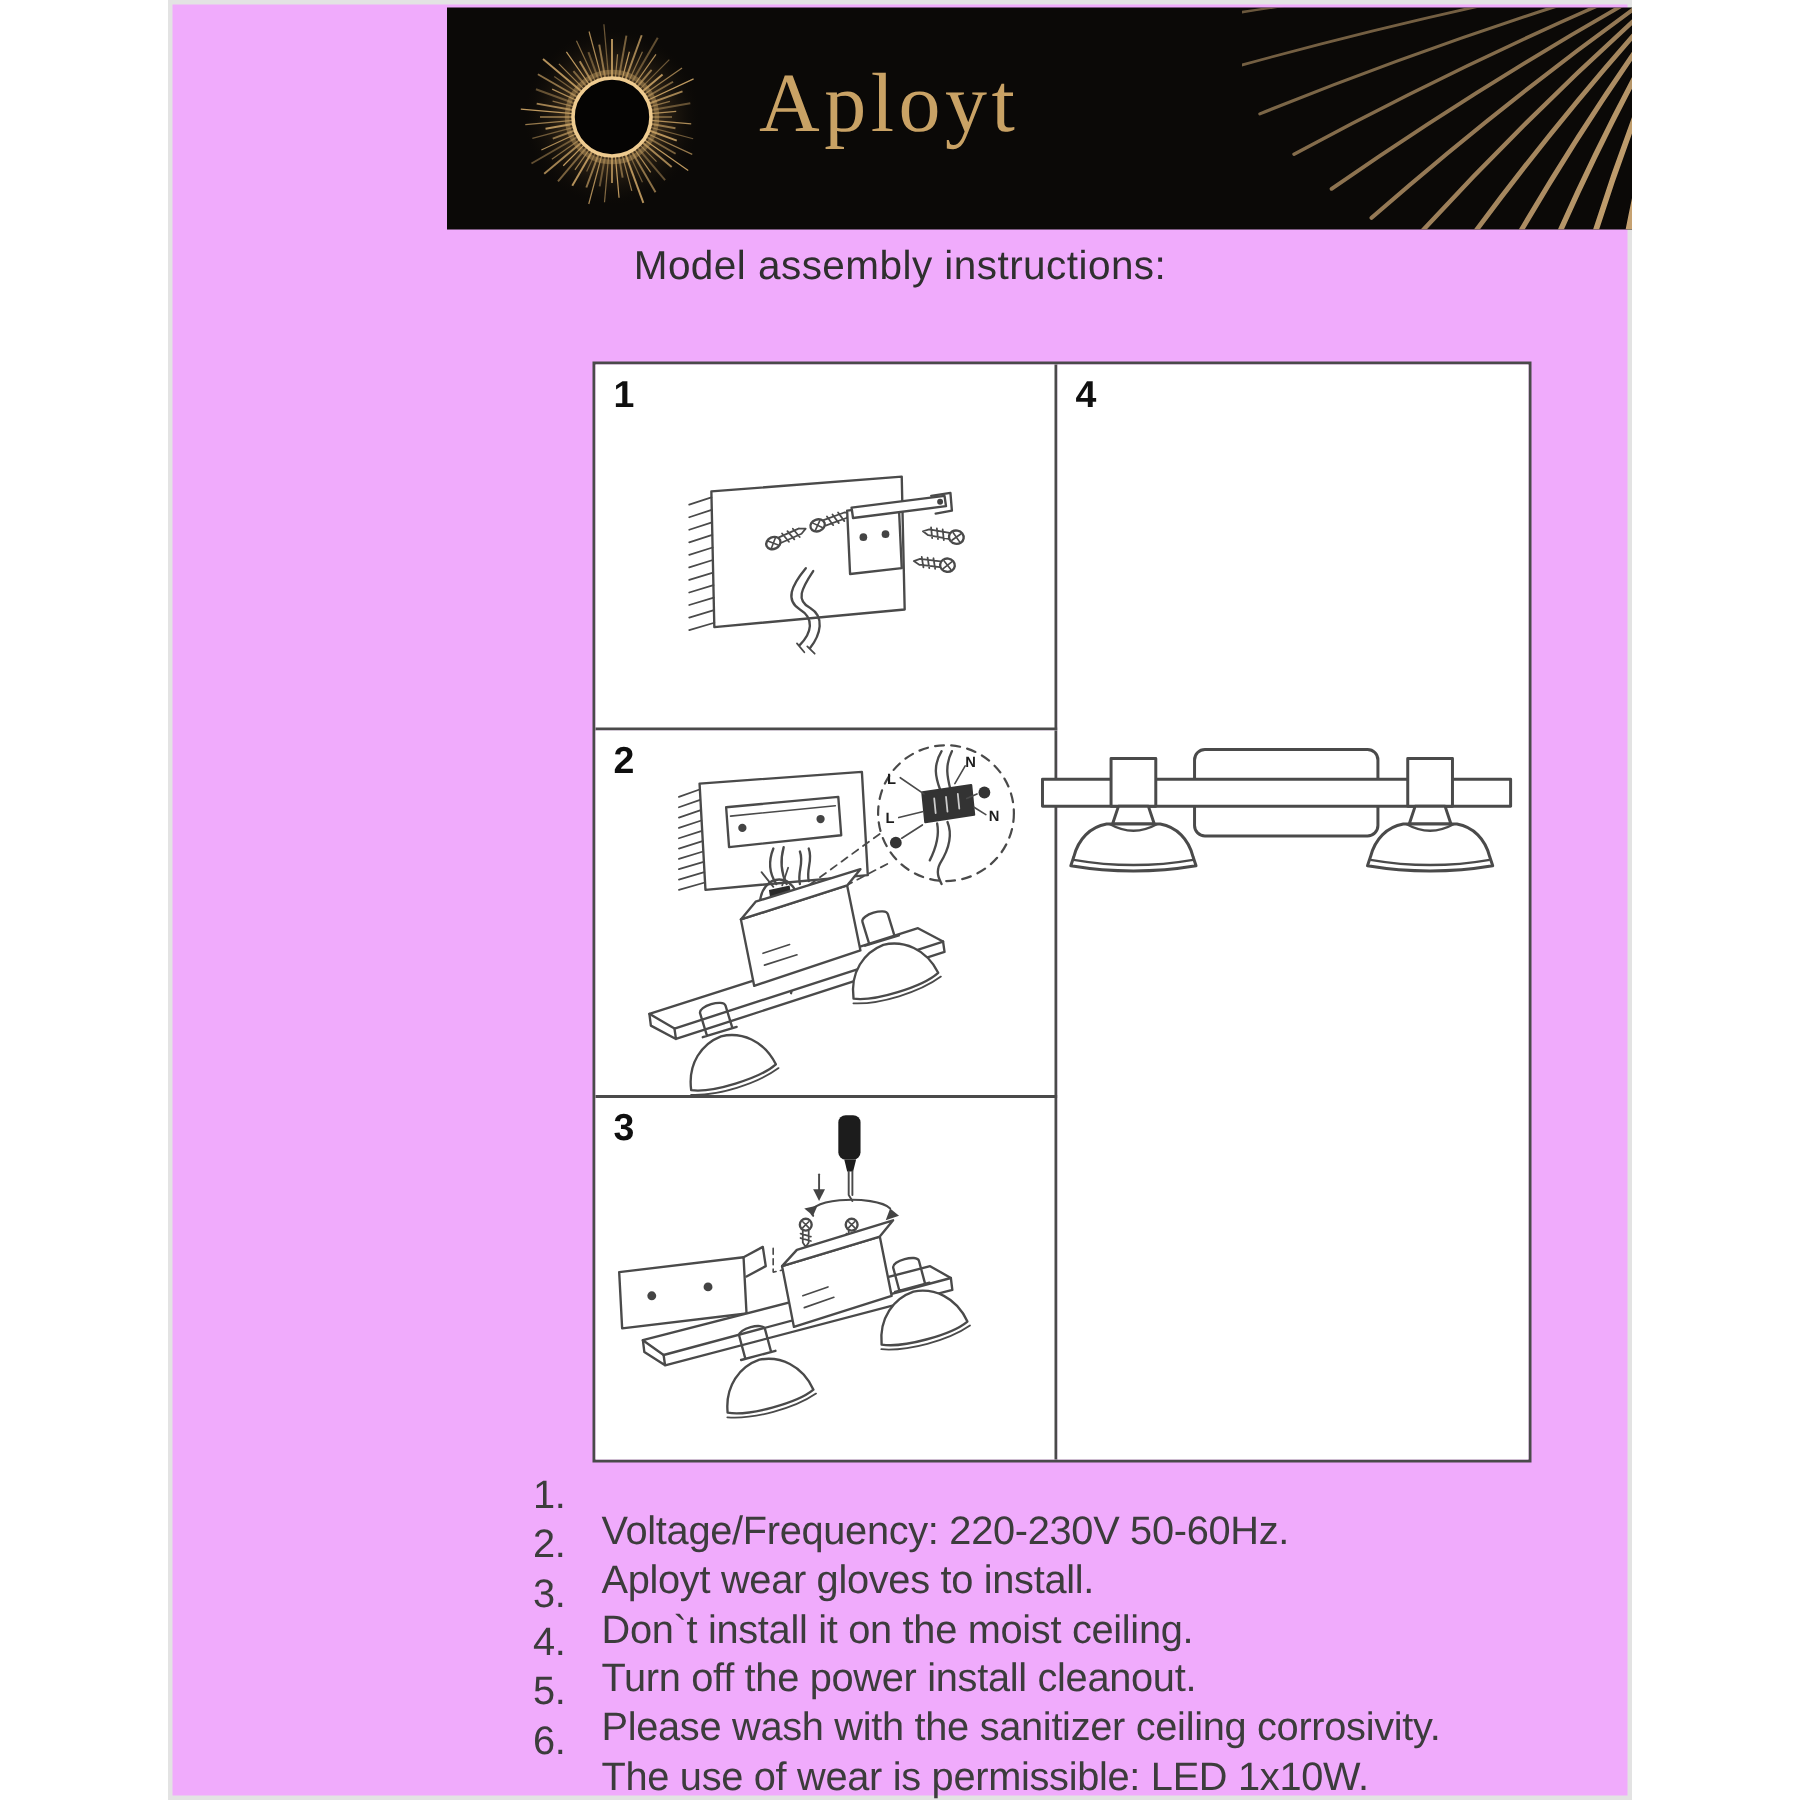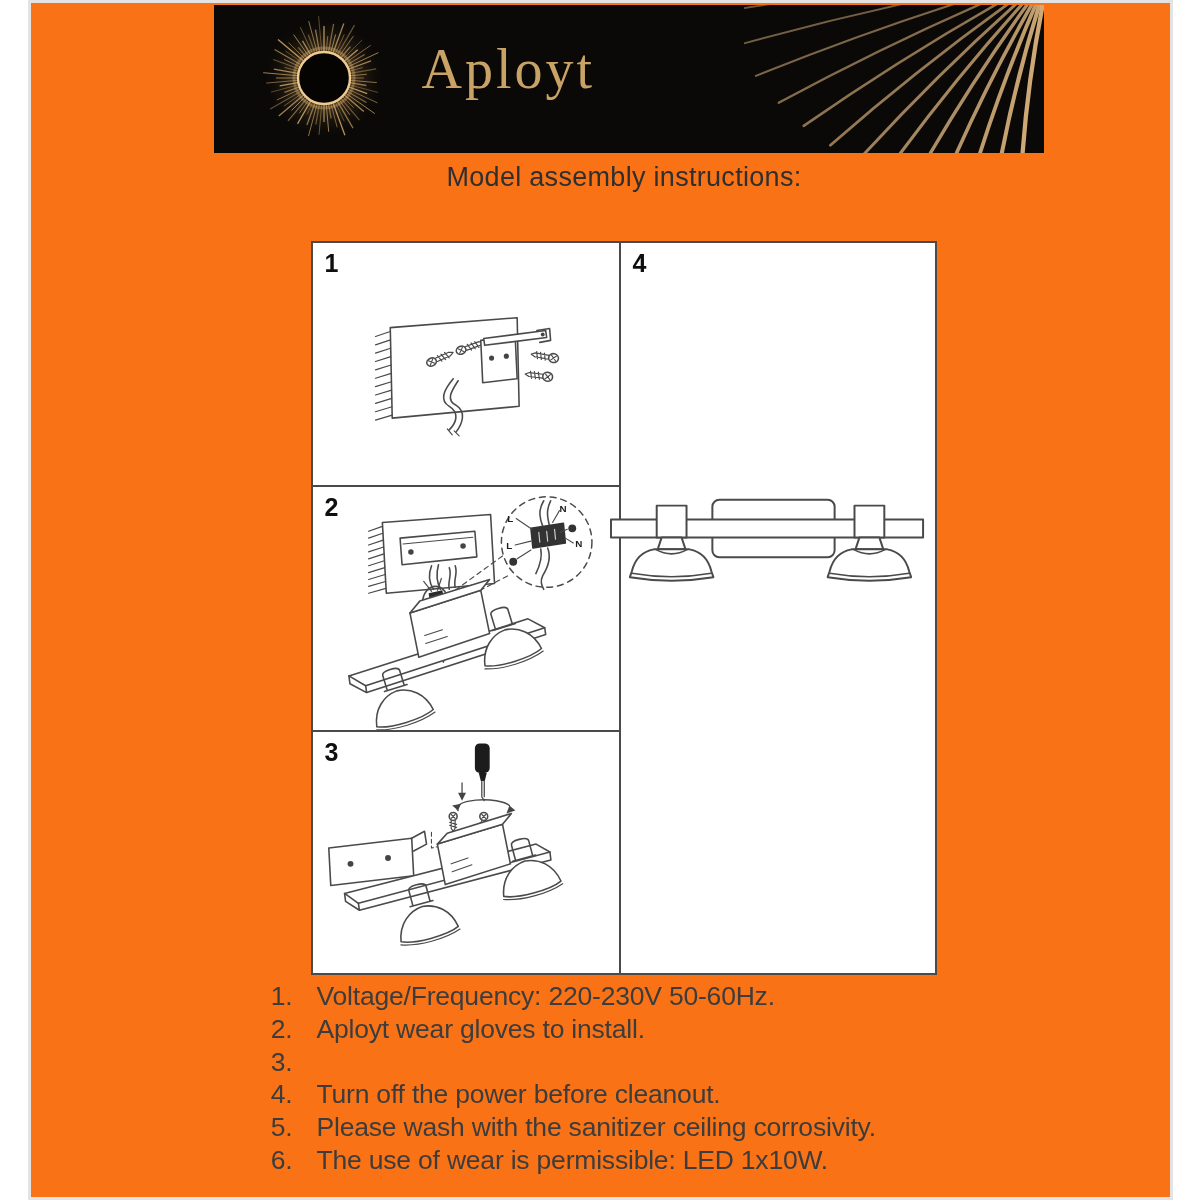--- a/index.html
+++ b/index.html
@@ -1,35 +1,35 @@
 <!DOCTYPE html>
 <html><head>
 <meta charset="utf-8">
 <style>
   html,body{margin:0;padding:0;background:#fff;}
   .page{
-    position:relative;width:1145px;height:1200px;margin:0 auto;
-    background:#f97316;overflow:hidden;
+    position:relative;width:976px;height:1200px;margin:0 auto;
+    background:#f0abfc;overflow:hidden;
     font-family:"Liberation Sans",sans-serif;
     box-shadow:inset 0 0 0 3px #e3e3e3;
   }
   
   .banner{
     position:absolute;left:186px;top:5px;width:830px;height:148px;
     background:#0b0907;overflow:hidden;
   }
   .sunburst{position:absolute;left:40px;top:3px;width:140px;height:140px;}
   .brand{
     position:absolute;left:208px;top:36px;
     font-family:"Liberation Serif","DejaVu Serif",serif;
     font-size:56px;font-weight:400;letter-spacing:3px;color:#c9a265;line-height:1;
   }
   .rays{position:absolute;right:0;top:0;width:300px;height:148px;}
   
-  .title-block{position:absolute;left:0;top:162px;width:100%;text-align:center;color:#2f2f2f;margin-left:24px;}
+  .title-block{position:absolute;left:0;top:162px;width:100%;text-align:center;color:#2f2f2f;}
   .title-line1{font-size:27px;letter-spacing:0.3px;}
   .title-line2{font-size:26px;letter-spacing:1.5px;margin-top:3px;}
   
   .grid{
     position:absolute;left:283px;top:241px;width:626px;height:734px;
     box-sizing:border-box;border:2px solid #4a4a4a;
     display:grid;grid-template-columns:308px 1fr;grid-template-rows:244px 245px 1fr;
   }
   .panel{position:relative;box-sizing:border-box;background:#fff;}
   .p1{grid-column:1;grid-row:1;border-right:2px solid #4a4a4a;border-bottom:2px solid #4a4a4a;}
@@ -40,21 +40,21 @@
     position:absolute;left:12px;top:6px;font-size:25px;font-weight:bold;color:#0f0f0f;z-index:3;
   }
   .panel svg.art{position:absolute;left:0;top:0;width:100%;height:100%;}
   .p4 svg.art{left:-12px;width:calc(100% + 12px);overflow:visible;z-index:2;}
   .wl{font:bold 10px "Liberation Sans",sans-serif;fill:#1d1d1d;}
   
   .notes{position:absolute;left:0;top:981px;width:100%;list-style:none;margin:0;padding:0;}
   .note-row{display:flex;align-items:flex-start;padding-left:223px;height:32.8px;
     font-size:26.5px;color:#3c3c3c;letter-spacing:-0.2px;}
   .note-num{width:42px;text-align:right;flex:none;}
-  .note-text{margin-left:24px;white-space:nowrap;}
+  .note-text{margin-left:24px;white-space:nowrap;margin-top:24px;}
 </style>
 </head>
 <body>
 
 <div class="page">
 
   <header class="banner">
     <div class="sunburst">
       <svg id="sunburst-svg" viewBox="-70 -70 140 140" width="140" height="140">
         <defs>
@@ -358,24 +358,25 @@
     <li class="note-row">
       <span class="note-num">1.</span>
       <span class="note-text">Voltage/Frequency: 220-230V 50-60Hz.</span>
     </li>
     <li class="note-row">
       <span class="note-num">2.</span>
       <span class="note-text">Aployt wear gloves to install.</span>
     </li>
     <li class="note-row">
       <span class="note-num">3.</span>
+      <span class="note-text">Don`t install it on the moist ceiling.</span>
     </li>
     <li class="note-row">
       <span class="note-num">4.</span>
-      <span class="note-text">Turn off the power before cleanout.</span>
+      <span class="note-text">Turn off the power install cleanout.</span>
     </li>
     <li class="note-row">
       <span class="note-num">5.</span>
       <span class="note-text">Please wash with the sanitizer ceiling corrosivity.</span>
     </li>
     <li class="note-row">
       <span class="note-num">6.</span>
       <span class="note-text">The use of wear is permissible: LED 1x10W.</span>
     </li>
   </ol>

